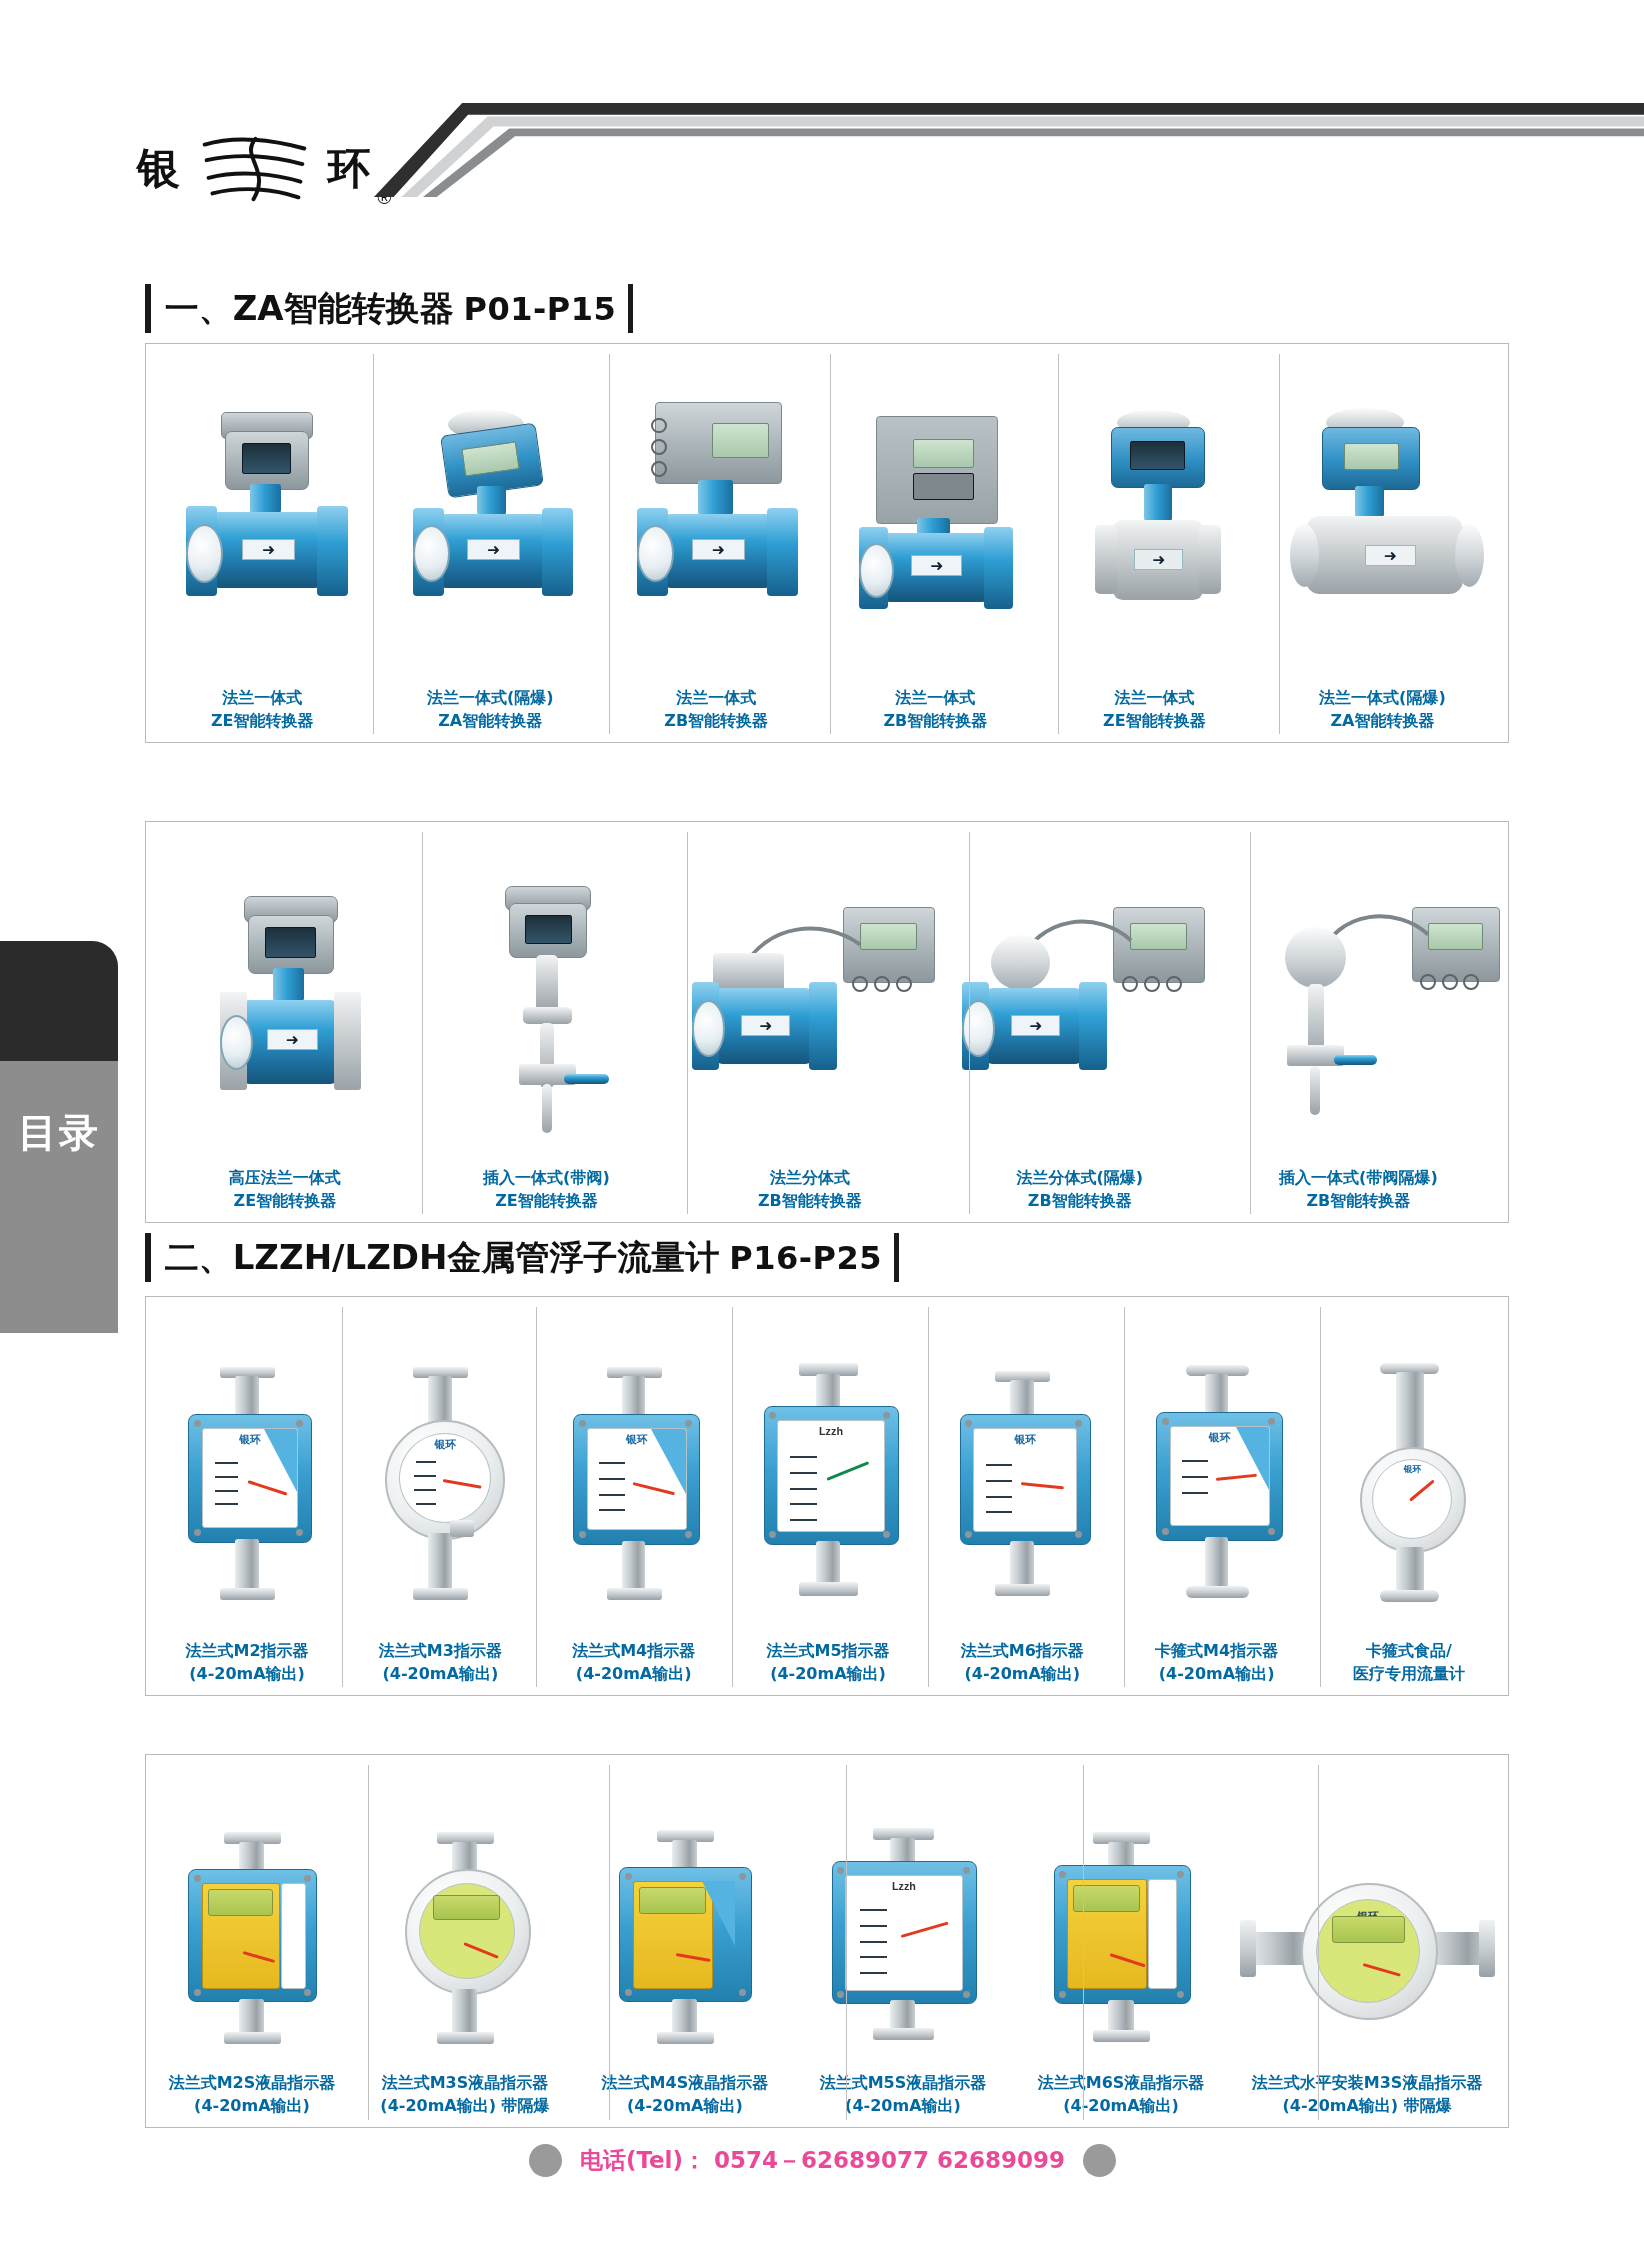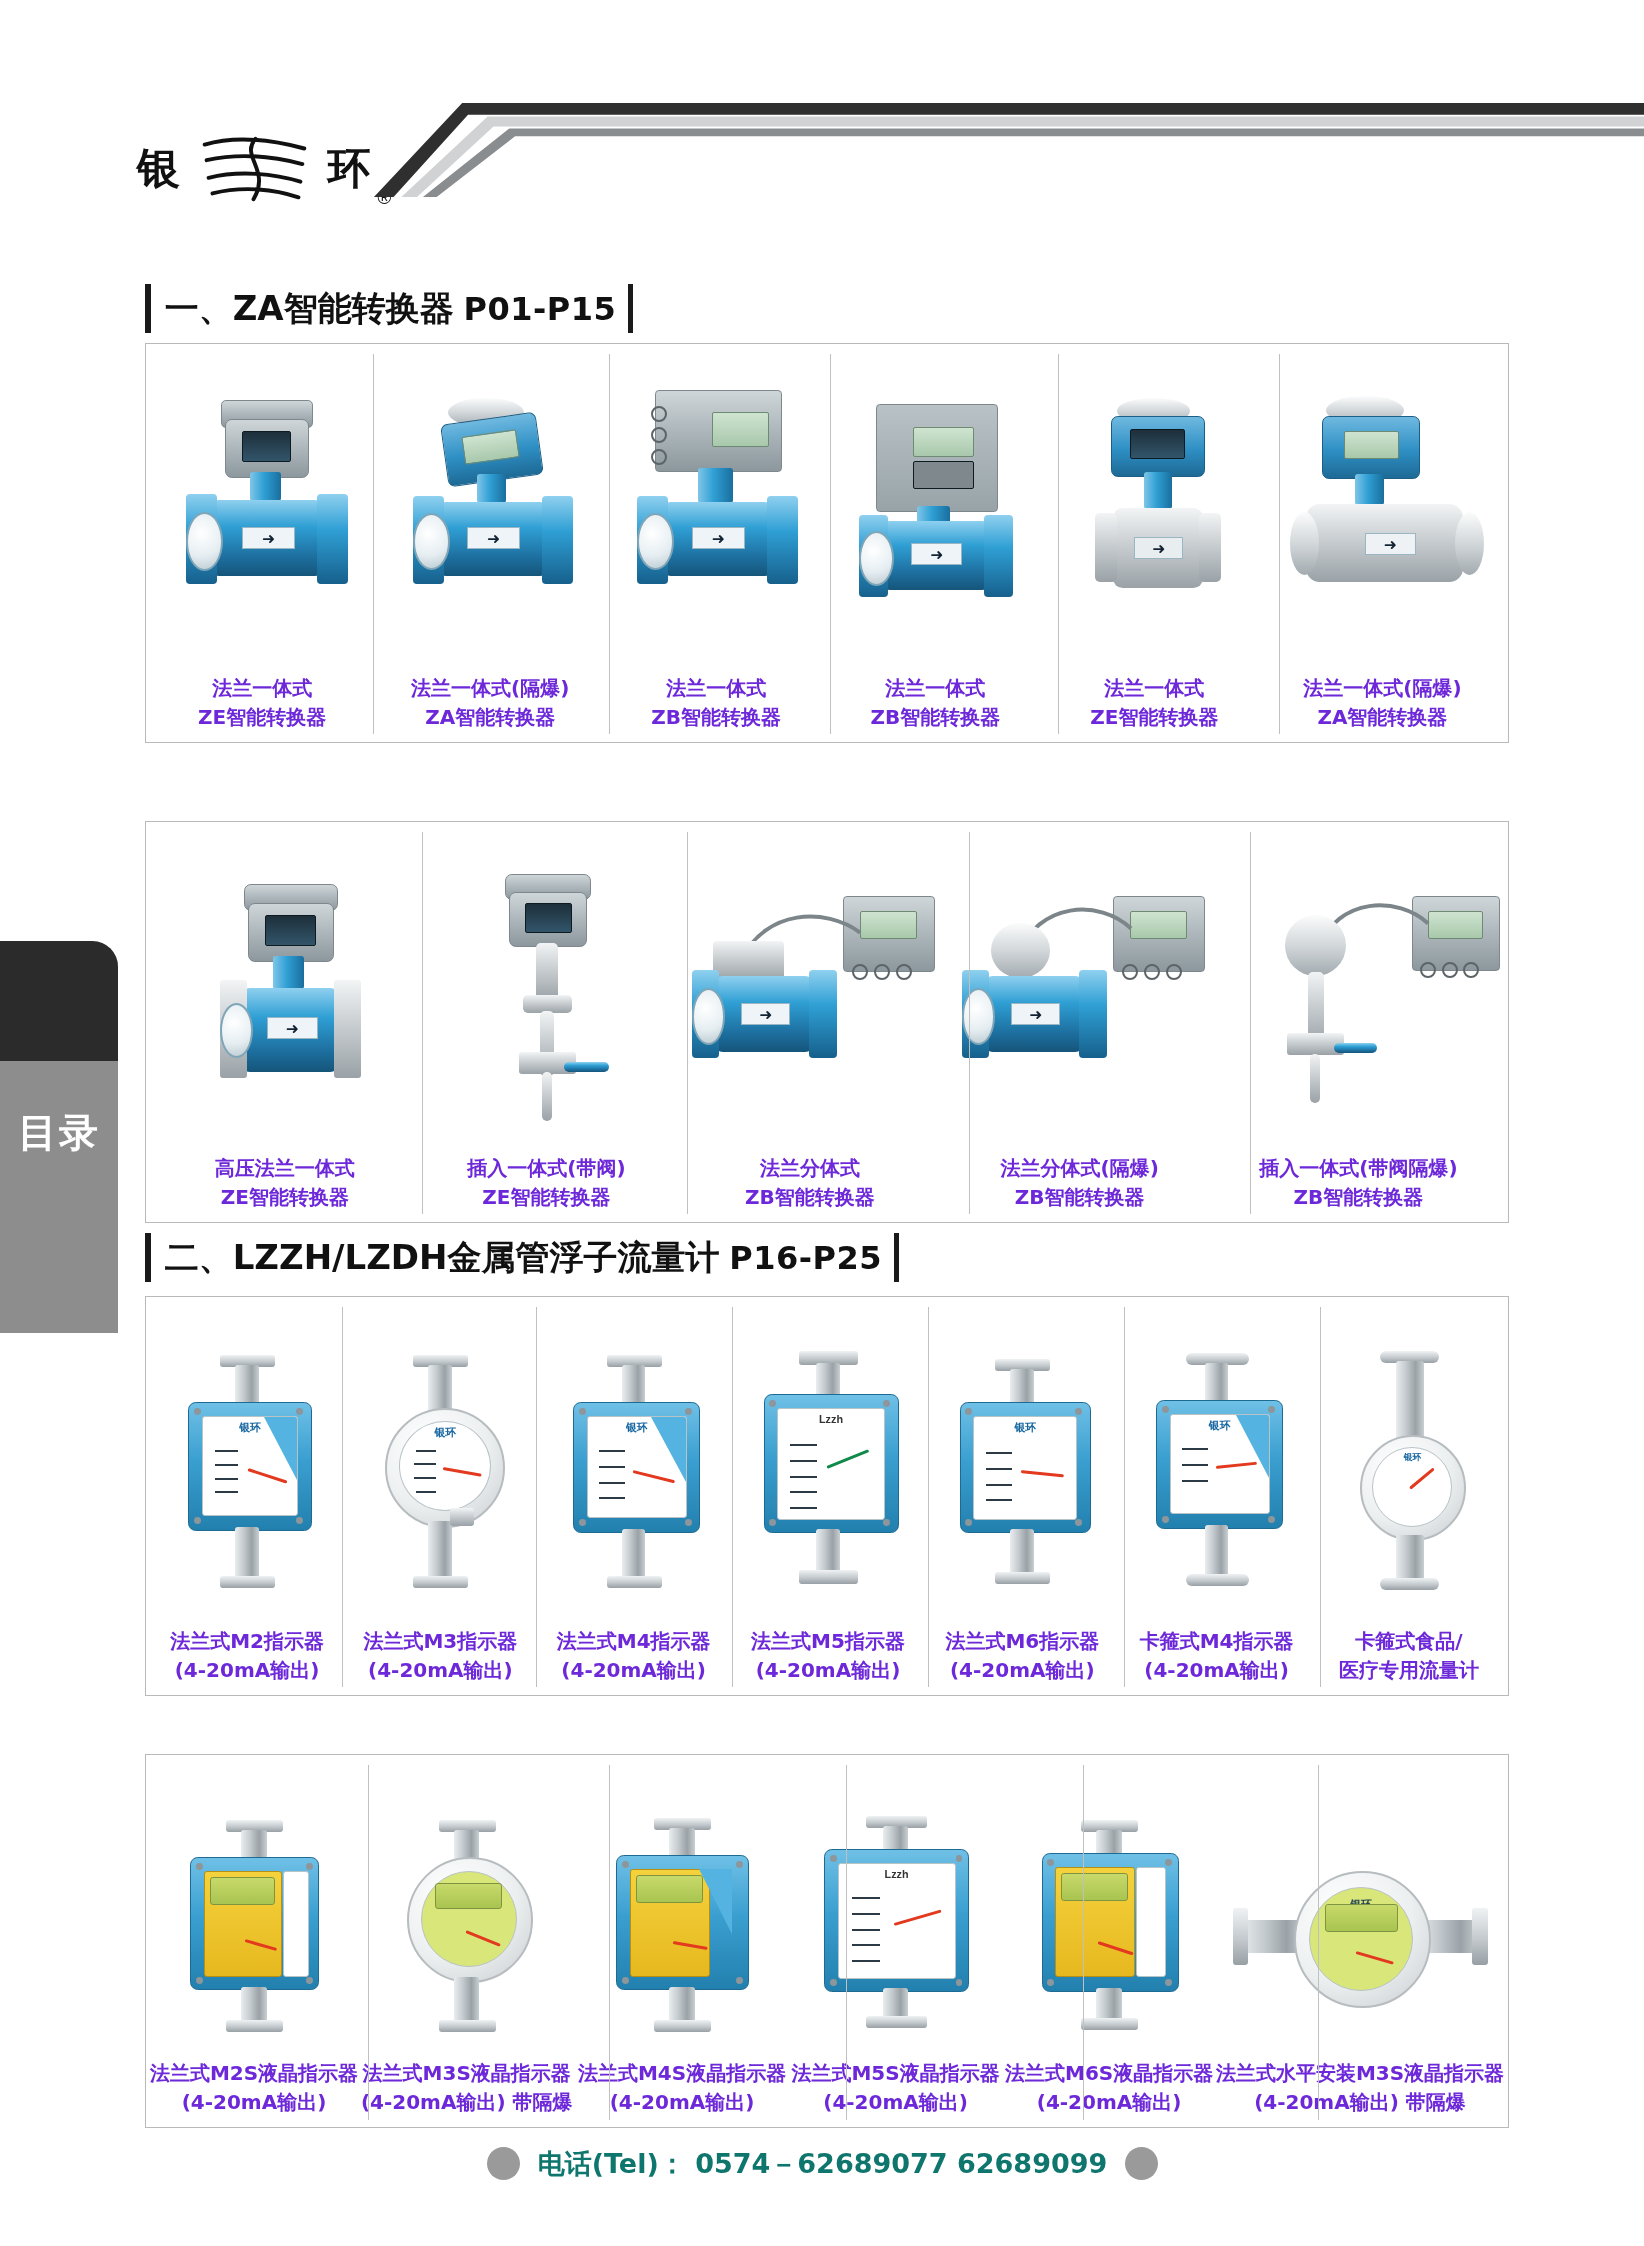--- a/index.html
+++ b/index.html
@@ -142,24 +142,24 @@
     display: flex;
     flex-direction: column;
     align-items: center;
     justify-content: flex-end;
     height: 100%;
     box-sizing: border-box;
   }
   .item .caption {
     text-align: center;
     font-family: "DejaVu Sans", sans-serif;
-    font-size: 20px;
+    font-size: 16px;
     font-weight: bold;
     line-height: 1.45;
-    color: #6d28d9;
+    color: #0369a1;
     white-space: nowrap;
   }
   .item .caption .l2 { display: block; }
   .sep {
     position: absolute;
     width: 1px;
     background: #c0c0c0;
   }
 
   .art {
@@ -183,24 +183,24 @@
     gap: 17.6px;
   }
   .footer .dot {
     width: 33px;
     height: 33px;
     border-radius: 50%;
     background: #9a9a9a;
   }
   .footer .lines {
     font-family: "DejaVu Sans", sans-serif;
-    font-size: 27px;
+    font-size: 23px;
     font-weight: bold;
     line-height: 1.6;
-    color: #0f766e;
+    color: #ec4899;
     text-align: left;
   }
 
   
   .dev { position: relative; }
   .pipe {
     position: absolute;
     background: linear-gradient(180deg,#8fd0ef 0%, #2f9fd4 35%, #1d6f9f 75%, #15557a 100%);
     border-radius: 4.9px;
   }

